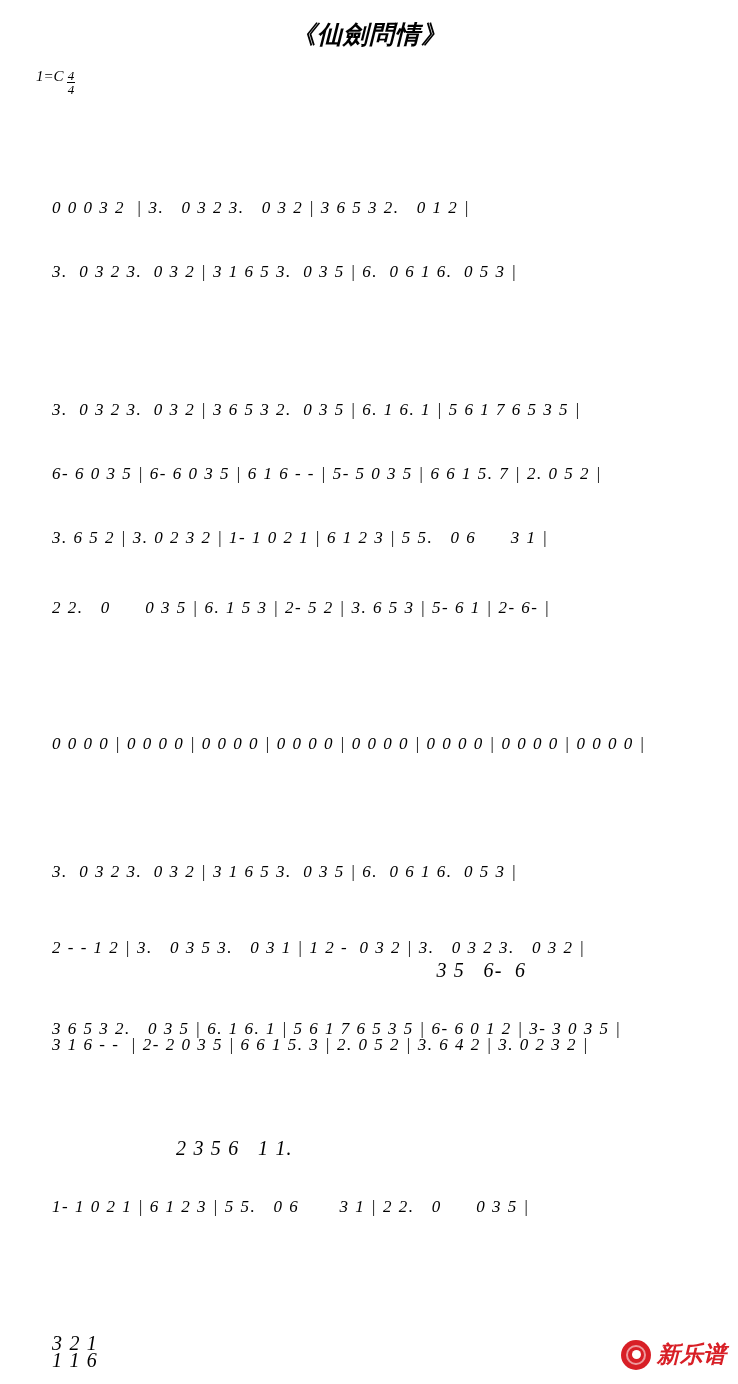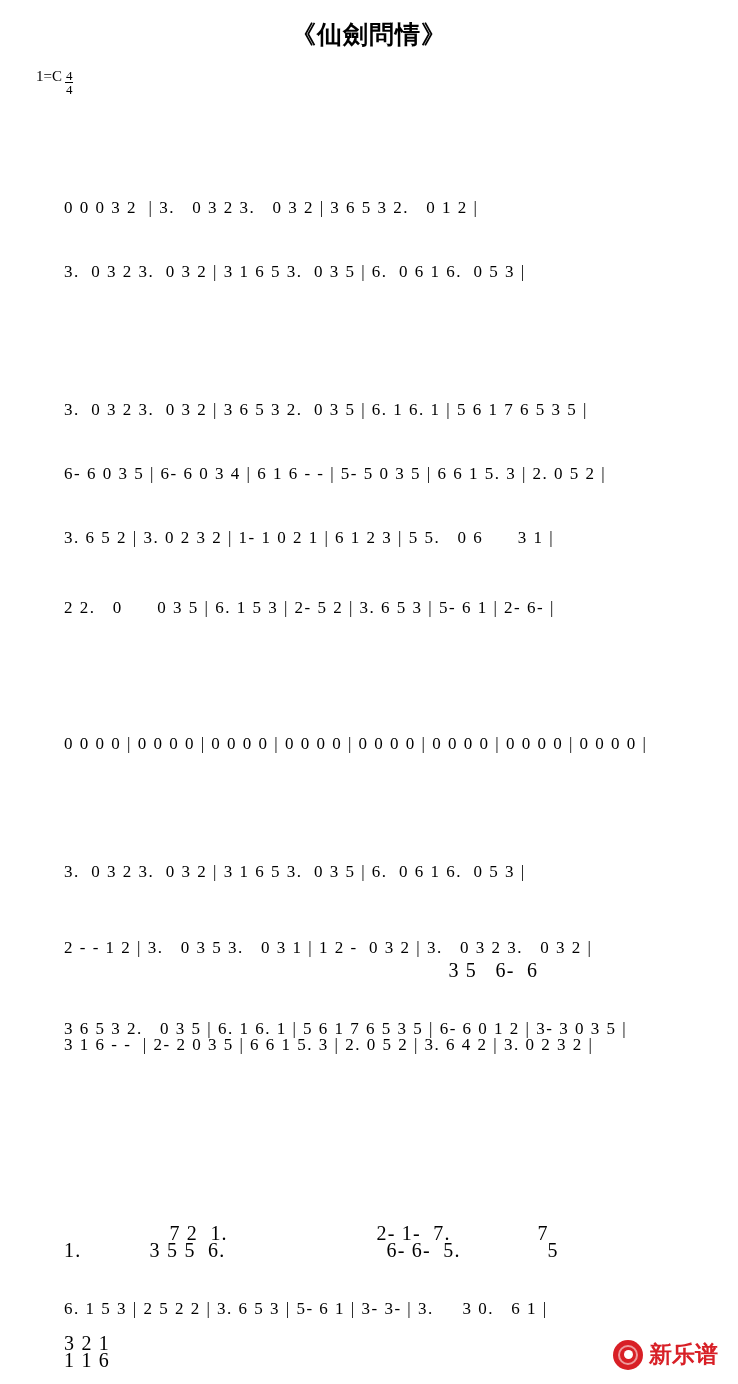--- a/index.html
+++ b/index.html
@@ -12,20 +12,21 @@
     height: 1384px;
     position: relative;
     font-family: "Liberation Serif", serif;
     color: #000000;
     overflow: hidden;
   }
   .page {
     position: relative;
     width: 738px;
     height: 1384px;
+    font-style: italic;
   }
   .title {
     position: absolute;
     top: 18px;
     left: 0;
     width: 738px;
     text-align: center;
     font-family: "DejaVu Serif", serif;
     font-size: 25px;
     font-weight: bold;
@@ -55,42 +56,42 @@
     padding: 0 1px;
   }
   .keysig .frac .den {
     display: block;
     padding: 0 1px;
   }
 
   
   .line {
     position: absolute;
-    left: 64px;
+    left: 52px;
     width: 640px;
     font-family: "Liberation Serif", serif;
     font-size: 17px;
     letter-spacing: 1.5px;
     white-space: pre;
   }
   .line .main {
     display: block;
     line-height: 20px;
   }
   .line .upper {
     display: block;
     line-height: 17px;
     font-size: 20px;
     white-space: pre;
   }
   .lyric-block .upper { letter-spacing: 1.2px; }
 
   .watermark {
     position: absolute;
-    right: 20px;
+    right: 12px;
     bottom: 14px;
     display: flex;
     align-items: center;
     gap: 6px;
   }
   .wm-disc {
     width: 30px;
     height: 30px;
     border-radius: 50%;
     background: #d81f26;
@@ -150,21 +151,21 @@
   <div class="line" style="top:182px">
     <span class="upper"></span>
     <span class="main">3.  0 3 2 3.  0 3 2 | 3 1 6 5 3.  0 3 5 | 6.  0 6 1 6.  0 5 3 |</span>
   </div>
   <div class="line" style="top:320px">
     <span class="upper"></span>
     <span class="main">3.  0 3 2 3.  0 3 2 | 3 6 5 3 2.  0 3 5 | 6. 1 6. 1 | 5 6 1 7 6 5 3 5 |</span>
   </div>
   <div class="line" style="top:384px">
     <span class="upper"></span>
-    <span class="main">6- 6 0 3 5 | 6- 6 0 3 4 | 6 1 6 - - | 5- 5 0 3 5 | 6 6 1 5. 3 | 2. 0 5 2 |</span>
+    <span class="main">6- 6 0 3 5 | 6- 6 0 3 5 | 6 1 6 - - | 5- 5 0 3 5 | 6 6 1 5. 7 | 2. 0 5 2 |</span>
   </div>
   <div class="line" style="top:448px">
     <span class="upper"></span>
     <span class="main">3. 6 5 2 | 3. 0 2 3 2 | 1- 1 0 2 1 | 6 1 2 3 | 5 5.   0 6      3 1 |</span>
   </div>
   <div class="line" style="top:518px">
     <span class="upper"></span>
     <span class="main">2 2.   0      0 3 5 | 6. 1 5 3 | 2- 5 2 | 3. 6 5 3 | 5- 6 1 | 2- 6- |</span>
   </div>
   <div class="line" style="top:654px">
@@ -179,24 +180,23 @@
     <span class="upper"></span>
     <span class="main">2 - - 1 2 | 3.   0 3 5 3.   0 3 1 | 1 2 -  0 3 2 | 3.   0 3 2 3.   0 3 2 |</span>
   </div>
   <div class="line lyric-block" style="top:922px">
     <span class="upper">                                                              3 5   6-  6</span>
     <span class="main">3 6 5 3 2.   0 3 5 | 6. 1 6. 1 | 5 6 1 7 6 5 3 5 | 6- 6 0 1 2 | 3- 3 0 3 5 |</span>
   </div>
   <div class="line lyric-block" style="top:995px">
     <span class="main">3 1 6 - -  | 2- 2 0 3 5 | 6 6 1 5. 3 | 2. 0 5 2 | 3. 6 4 2 | 3. 0 2 3 2 |</span>
   </div>
-  <div class="line lyric-block" style="top:1185px">
-    <span class="upper">                 7 2  1.                        2- 1-  7.              7
-1.           3 5 5  6.                          6- 6-  5.              5</span>
-    <span class="main">6. 1 5 3 | 2 5 2 2 | 3. 6 5 3 | 5- 6 1 | 3- 3- | 3.     3 0.   6 1 |</span>
+  <div class="line lyric-block" style="top:1100px">
+    <span class="upper">                    2 3 5 6   1 1.</span>
+    <span class="main">1- 1 0 2 1 | 6 1 2 3 | 5 5.   0 6       3 1 | 2 2.   0      0 3 5 |</span>
   </div>
   <div class="line lyric-block" style="top:1295px">
     <span class="upper">3 2 1
 1 1 6</span>
     
   </div>
 
   <div class="watermark">
     <span class="wm-disc"></span>
     <span class="wm-text">新乐谱</span>

